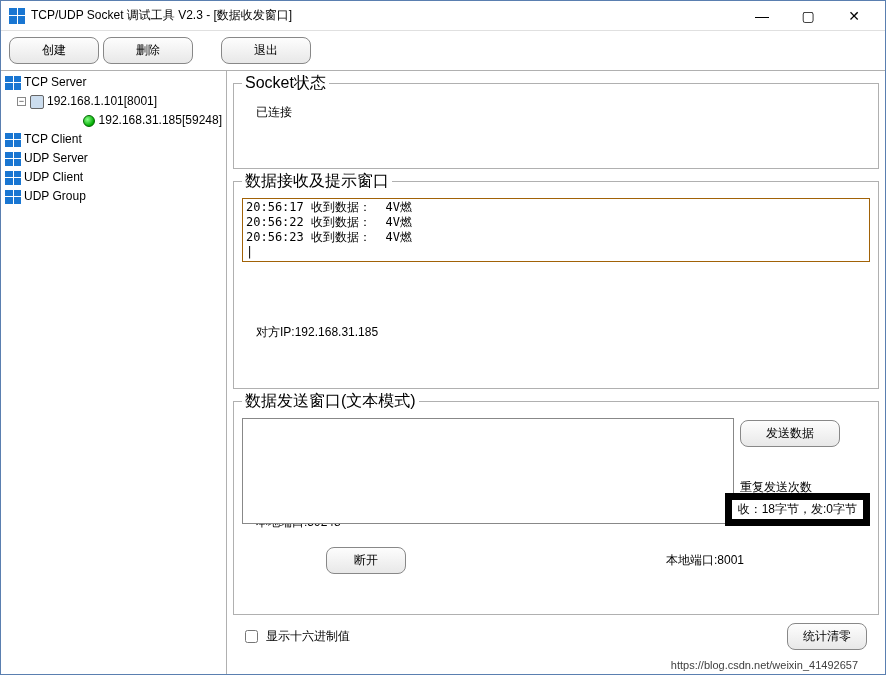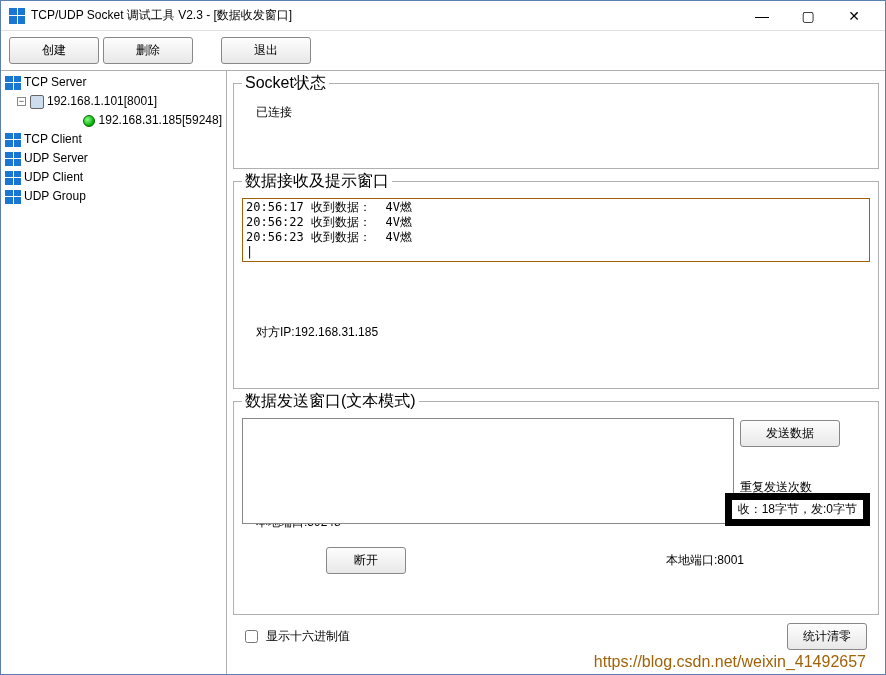--- a/index.html
+++ b/index.html
@@ -36,21 +36,21 @@
   display: flex;
   align-items: center;
   gap: 4px;
   padding: 6px 8px;
   border-bottom: 1px solid #b0b0b0;
 }
 .toolbar-sep { width: 20px; }
 button.win {
   background: linear-gradient(#fdfdfd,#e8e8e8);
   border: 1px solid #888;
-  border-radius: 3px;
+  border-radius: 8px;
   padding: 4px 0;
   width: 90px;
   font-family: inherit;
   font-size: 12px;
   cursor: pointer;
 }
 button.win.small { width: 80px; }
 
 .main {
   display: flex;
@@ -191,23 +191,23 @@
   align-items:center;
   justify-content:space-between;
   padding: 6px 12px 4px 12px;
 }
 .hex-check {
   display:flex; align-items:center; gap:8px;
 }
 .hex-check input { width:13px; height:13px; }
 .watermark {
   position:absolute;
-  right:20px; bottom:4px;
-  font-size:16px;
-  color:#a16207;
+  right:28px; bottom:4px;
+  font-size:11px;
+  color:#404040;
   pointer-events:none;
 }
 </style>
 </head>
 <body>
 
 <div class="titlebar">
   <div class="app-icon">
       <span></span>
       <span></span>

